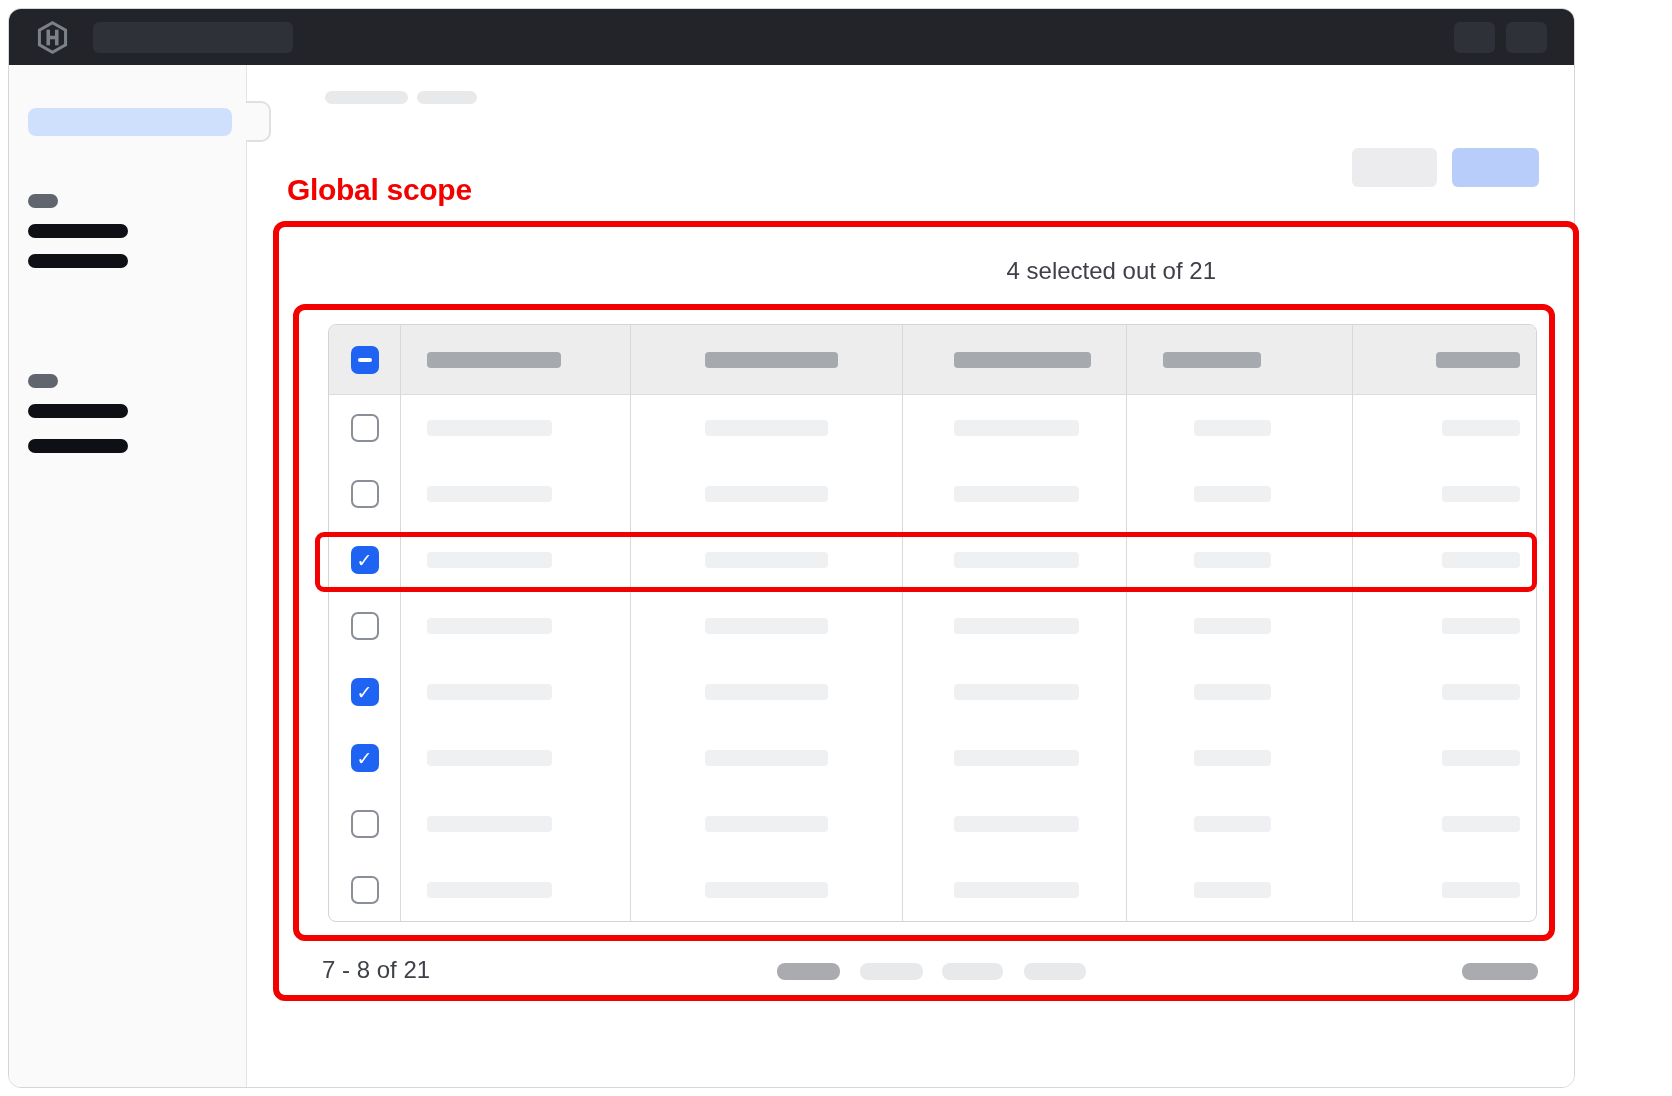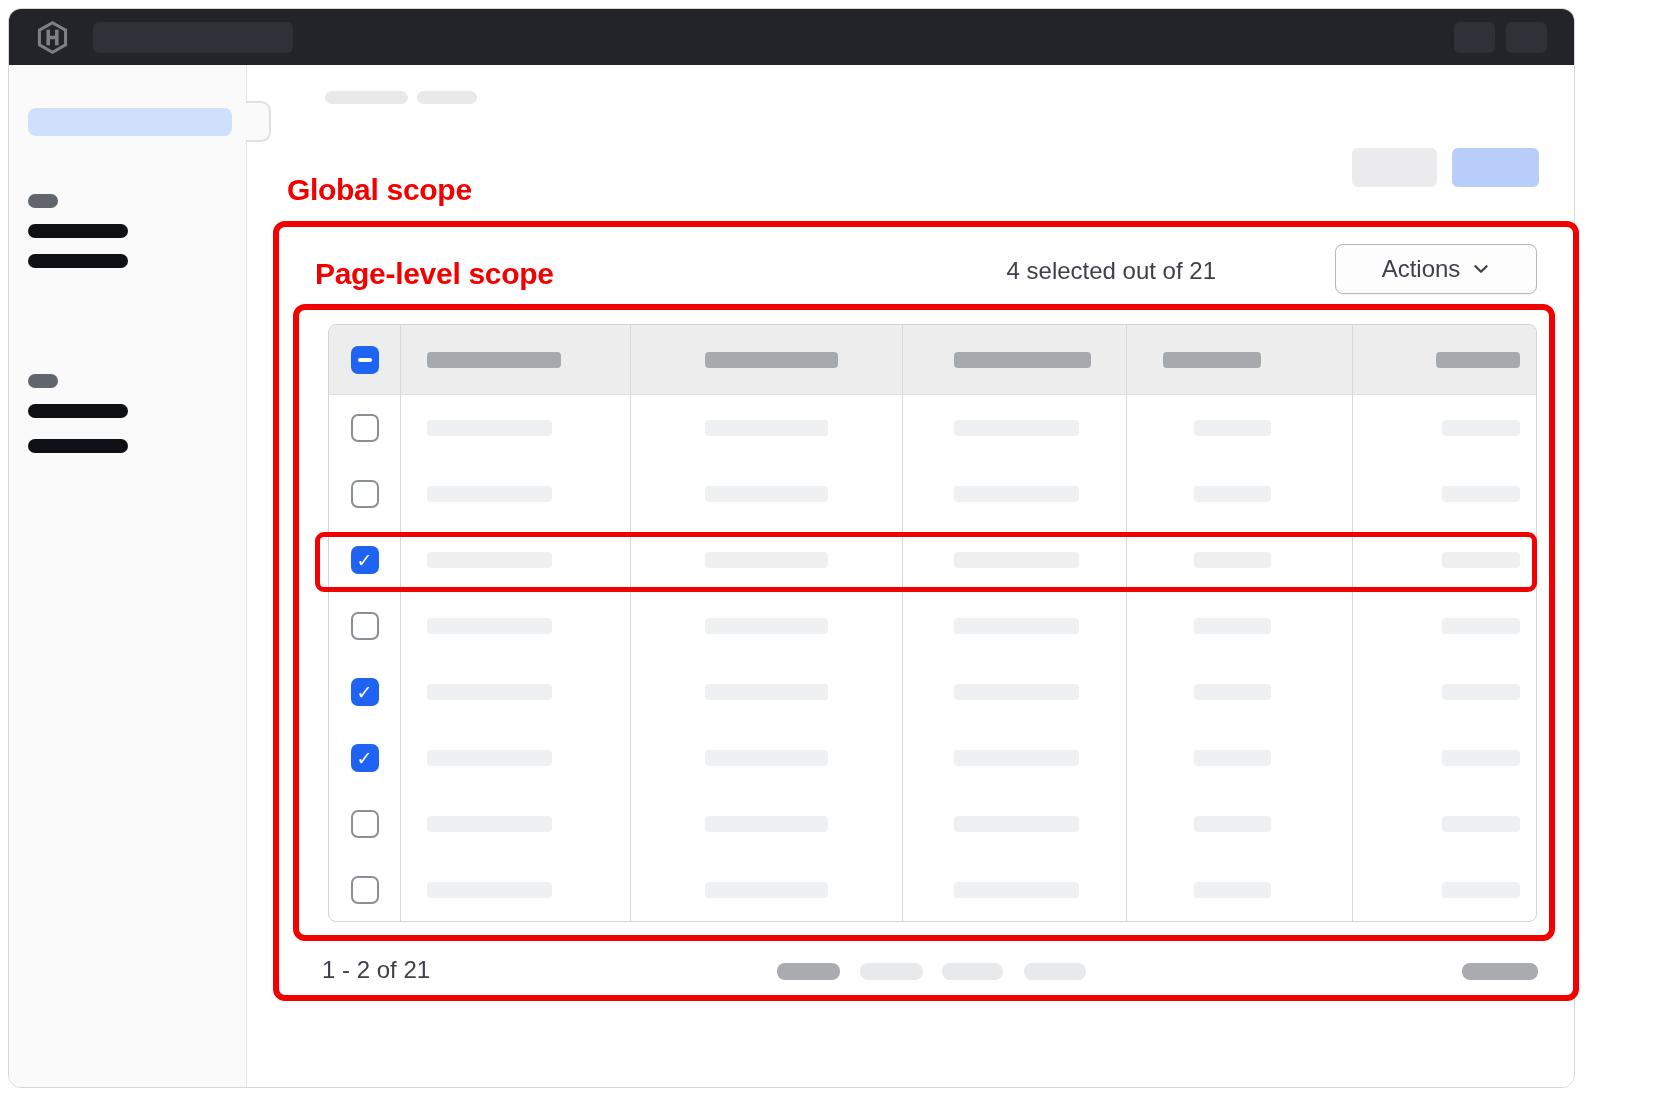--- a/index.html
+++ b/index.html
@@ -131,30 +131,23 @@
     <div class="content">
 
       <div class="ph crumb1"></div>
       <div class="ph crumb2"></div>
       <div class="ph act-ghost"></div>
       <div class="ph act-primary"></div>
 
       <div class="anno-label lbl-global">Global scope</div>
       <div class="anno-box box-global"></div>
 
-      <div class="anno-label lbl-page">Page-level scope</div>
       <div class="anno-box box-page"></div>
 
       <div class="selected-text">4 selected out of 21</div>
-      <div class="actions-btn">
-        <span>Actions</span>
-        <svg width="18" height="18" viewBox="0 0 16 16">
-          <path d="M3 5.5l5 5 5-5" fill="none" stroke="#3e4148" stroke-width="2" stroke-linecap="round" stroke-linejoin="round"></path>
-        </svg>
-      </div>
 
       <div class="table">
         <div class="col col-cb">
           <div class="hcell">
             <div class="cb indeterminate" id="header-cb"></div>
           </div>
         <div class="cell">
               <div class="cb unchecked"></div>
             </div>
             <div class="cell">
@@ -321,21 +314,21 @@
               <div class="bar rbar"></div>
             </div>
             <div class="cell">
               <div class="bar rbar"></div>
             </div>
           </div>
       </div>
 
       <div class="anno-box box-row"></div>
 
-      <div class="page-range">1 - 2 of 21</div>
+      <div class="page-range">7 - 8 of 21</div>
       <div class="pg-pill pg1 active"></div>
       <div class="pg-pill pg2"></div>
       <div class="pg-pill pg3"></div>
       <div class="pg-pill pg4"></div>
       <div class="pg-pill pg-next"></div>
 
     </div>
   </div>
 </div>
 

